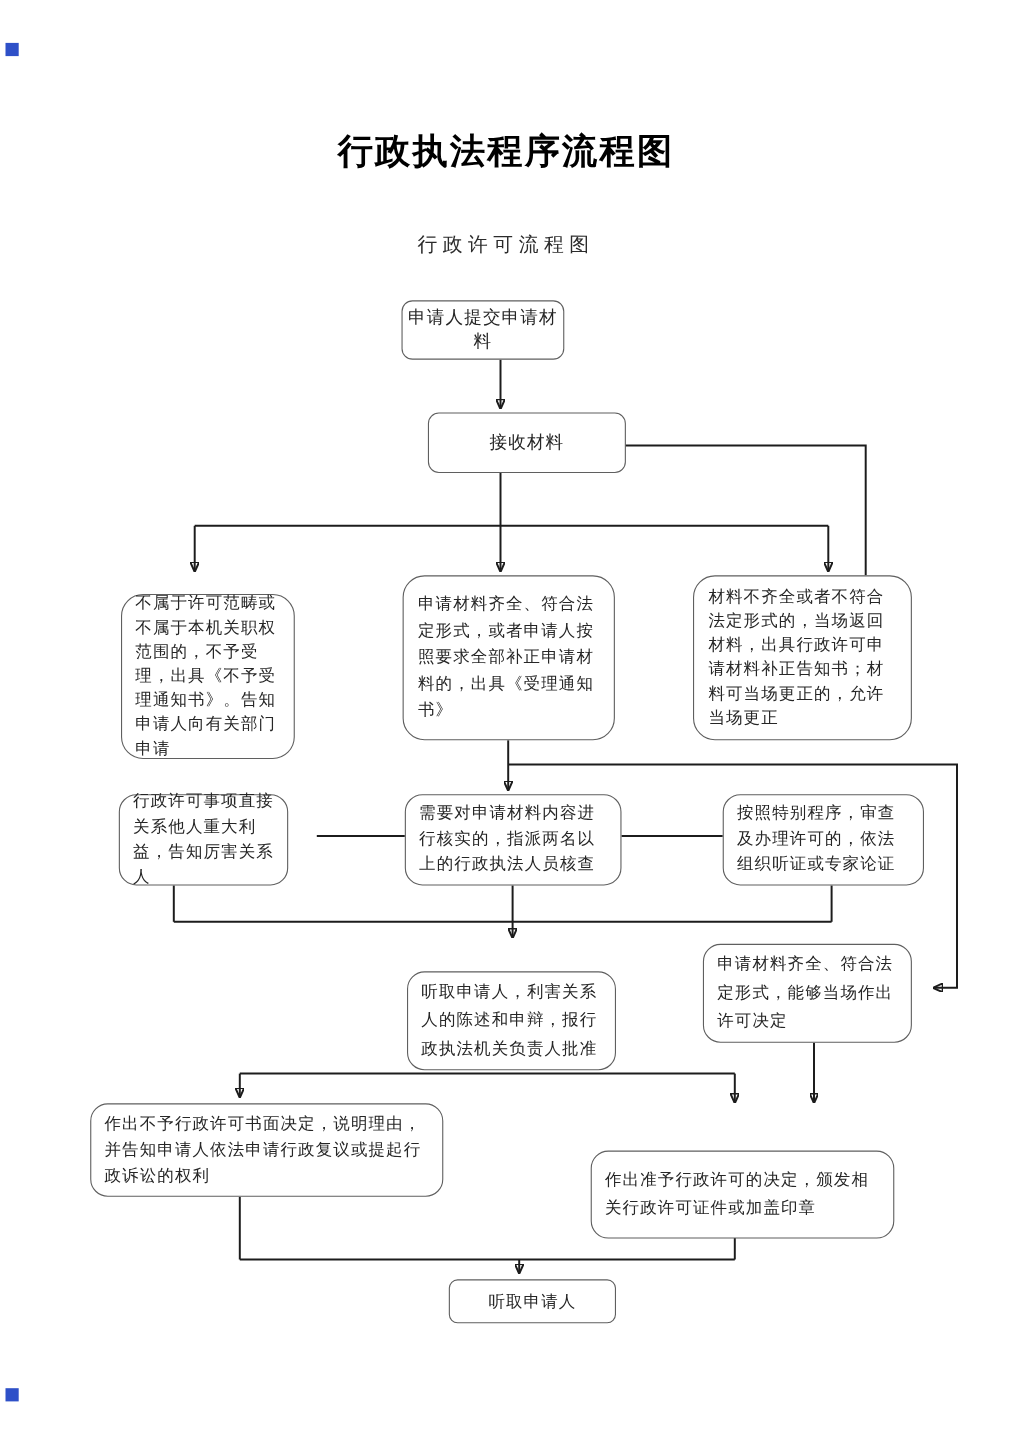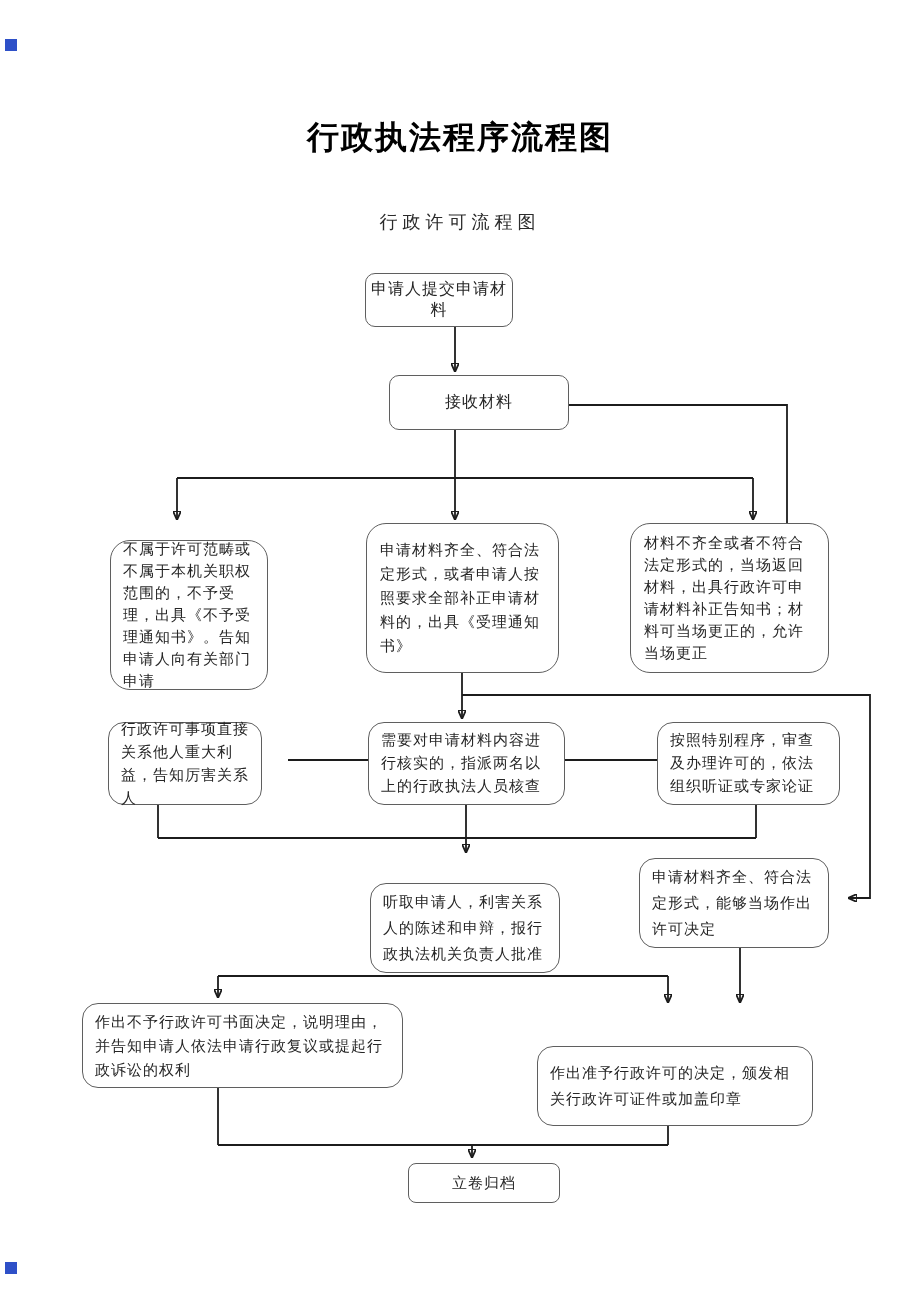--- a/index.html
+++ b/index.html
@@ -170,16 +170,16 @@
 
   <div id="node-deny" class="node left r16">
     <span class="txt">作出不予行政许可书面决定，说明理由，并告知申请人依法申请行政复议或提起行政诉讼的权利</span>
   </div>
 
   <div id="node-grant" class="node left r16">
     <span class="txt">作出准予行政许可的决定，颁发相关行政许可证件或加盖印章</span>
   </div>
 
   <div id="node-archive" class="node center r8">
-    <span class="txt">立卷归档</span>
+    <span class="txt">听取申请人</span>
   </div>
 
 </div>
 
 </body></html>

